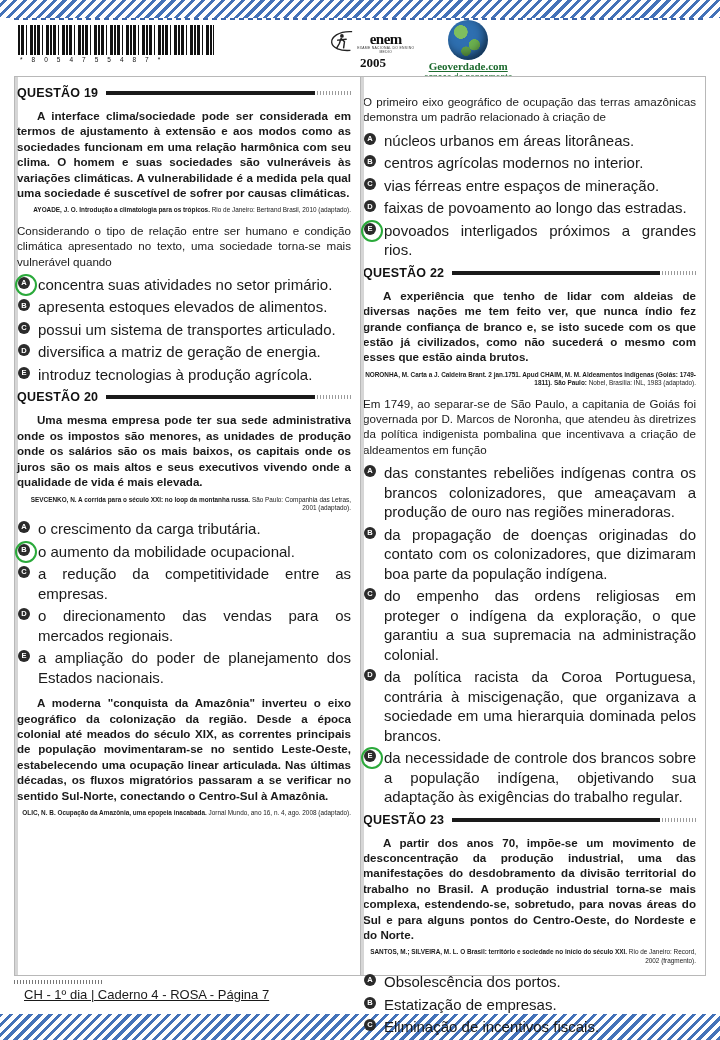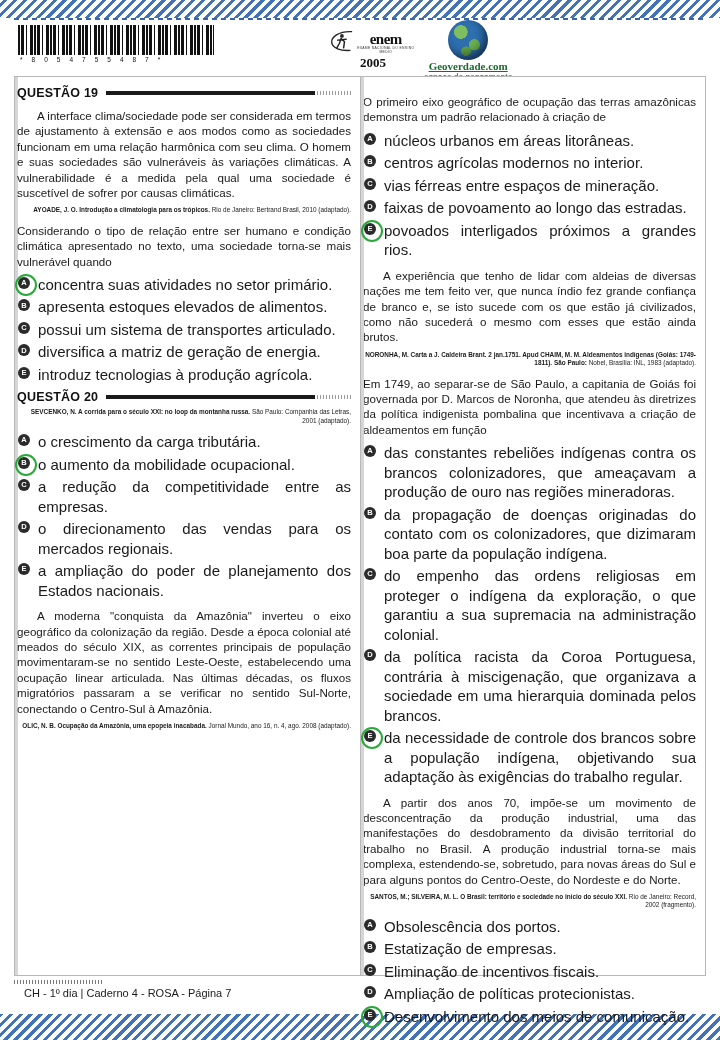--- a/index.html
+++ b/index.html
@@ -147,21 +147,21 @@
   }
 
   
   p.body-text {
     font-size: 11.6px;
     line-height: 1.33;
     color: #1a1a1a;
     text-align: justify;
     margin: 8px 0 6px 0;
   }
-  p.body-text.indent { text-indent: 20px; }
+  p.body-text.indent { text-indent: 20px; font-weight: bold; }
   p.source {
     font-size: 6.4px;
     line-height: 1.3;
     color: #1a1a1a;
     text-align: right;
     margin: 4px 0 7px 0;
     font-weight: bold;
   }
   p.source .plain { font-weight: normal; }
 
@@ -199,21 +199,21 @@
   .doc-footer {
     margin: 4px 14px 0 14px;
   }
   .footer-dots {
     width: 88px; height: 4px;
     background: repeating-linear-gradient(to right,
       #777 0px, #777 1px, #fff 1px, #fff 3px);
     margin-bottom: 3px;
   }
   .footer-text {
-    font-size: 11px; color: #1a1a1a; margin-left: 10px;
+    font-size: 13px; color: #1a1a1a; margin-left: 10px; text-decoration: underline;
   }
 </style>
 </head>
 <body>
 
 <div class="page-frame">
   <div class="paper">
 
     <div class="doc-header">
       <div class="dotted-rule"></div>
@@ -285,20 +285,21 @@
                 <span class="bullet">E</span>
               </span>
               <span class="alt-text">introduz tecnologias à produção agrícola.</span>
             </li>
           </ol>
           <div class="q-head">
             <span class="q-head-label">QUESTÃO 20</span>
             <span class="q-head-bar"></span>
             <span class="q-head-dots"></span>
           </div>
+          <p class="body-text indent">Uma mesma empresa pode ter sua sede administrativa onde os impostos são menores, as unidades de produção onde os salários são os mais baixos, os capitais onde os juros são os mais altos e seus executivos vivendo onde a qualidade de vida é mais elevada.</p>
           <p class="source"><span>SEVCENKO, N. A corrida para o século XXI: no loop da montanha russa.</span> <span class="plain">São Paulo: Companhia das Letras, 2001 (adaptado).</span></p>
           <ol class="alts">
             <li>
               <span class="alt-marker">
                 <span class="bullet">A</span>
               </span>
               <span class="alt-text">o crescimento da carga tributária.</span>
             </li>
             <li>
               <span class="alt-marker correct">
@@ -355,20 +356,25 @@
               </span>
               <span class="alt-text">faixas de povoamento ao longo das estradas.</span>
             </li>
             <li>
               <span class="alt-marker correct">
                 <span class="bullet">E</span>
               </span>
               <span class="alt-text">povoados interligados próximos a grandes rios.</span>
             </li>
           </ol>
+          <div class="q-head">
+            <span class="q-head-label">QUESTÃO 22</span>
+            <span class="q-head-bar"></span>
+            <span class="q-head-dots"></span>
+          </div>
           <p class="body-text indent">A experiência que tenho de lidar com aldeias de diversas nações me tem feito ver, que nunca índio fez grande confiança de branco e, se isto sucede com os que estão já civilizados, como não sucederá o mesmo com esses que estão ainda brutos.</p>
           <p class="source"><span>NORONHA, M. Carta a J. Caldeira Brant. 2 jan.1751. Apud CHAIM, M. M. Aldeamentos indígenas (Goiás: 1749-1811). São Paulo:</span> <span class="plain">Nobel, Brasília: INL, 1983 (adaptado).</span></p>
           <p class="body-text">Em 1749, ao separar-se de São Paulo, a capitania de Goiás foi governada por D. Marcos de Noronha, que atendeu às diretrizes da política indigenista pombalina que incentivava a criação de aldeamentos em função</p>
           <ol class="alts">
             <li>
               <span class="alt-marker">
                 <span class="bullet">A</span>
               </span>
               <span class="alt-text">das constantes rebeliões indígenas contra os brancos colonizadores, que ameaçavam a produção de ouro nas regiões mineradoras.</span>
             </li>
@@ -390,20 +396,25 @@
               </span>
               <span class="alt-text">da política racista da Coroa Portuguesa, contrária à miscigenação, que organizava a sociedade em uma hierarquia dominada pelos brancos.</span>
             </li>
             <li>
               <span class="alt-marker correct">
                 <span class="bullet">E</span>
               </span>
               <span class="alt-text">da necessidade de controle dos brancos sobre a população indígena, objetivando sua adaptação às exigências do trabalho regular.</span>
             </li>
           </ol>
+          <div class="q-head">
+            <span class="q-head-label">QUESTÃO 23</span>
+            <span class="q-head-bar"></span>
+            <span class="q-head-dots"></span>
+          </div>
           <p class="body-text indent">A partir dos anos 70, impõe-se um movimento de desconcentração da produção industrial, uma das manifestações do desdobramento da divisão territorial do trabalho no Brasil. A produção industrial torna-se mais complexa, estendendo-se, sobretudo, para novas áreas do Sul e para alguns pontos do Centro-Oeste, do Nordeste e do Norte.</p>
           <p class="source"><span>SANTOS, M.; SILVEIRA, M. L. O Brasil: território e sociedade no início do século XXI.</span> <span class="plain">Rio de Janeiro: Record, 2002 (fragmento).</span></p>
           <ol class="alts">
             <li>
               <span class="alt-marker">
                 <span class="bullet">A</span>
               </span>
               <span class="alt-text">Obsolescência dos portos.</span>
             </li>
             <li>

